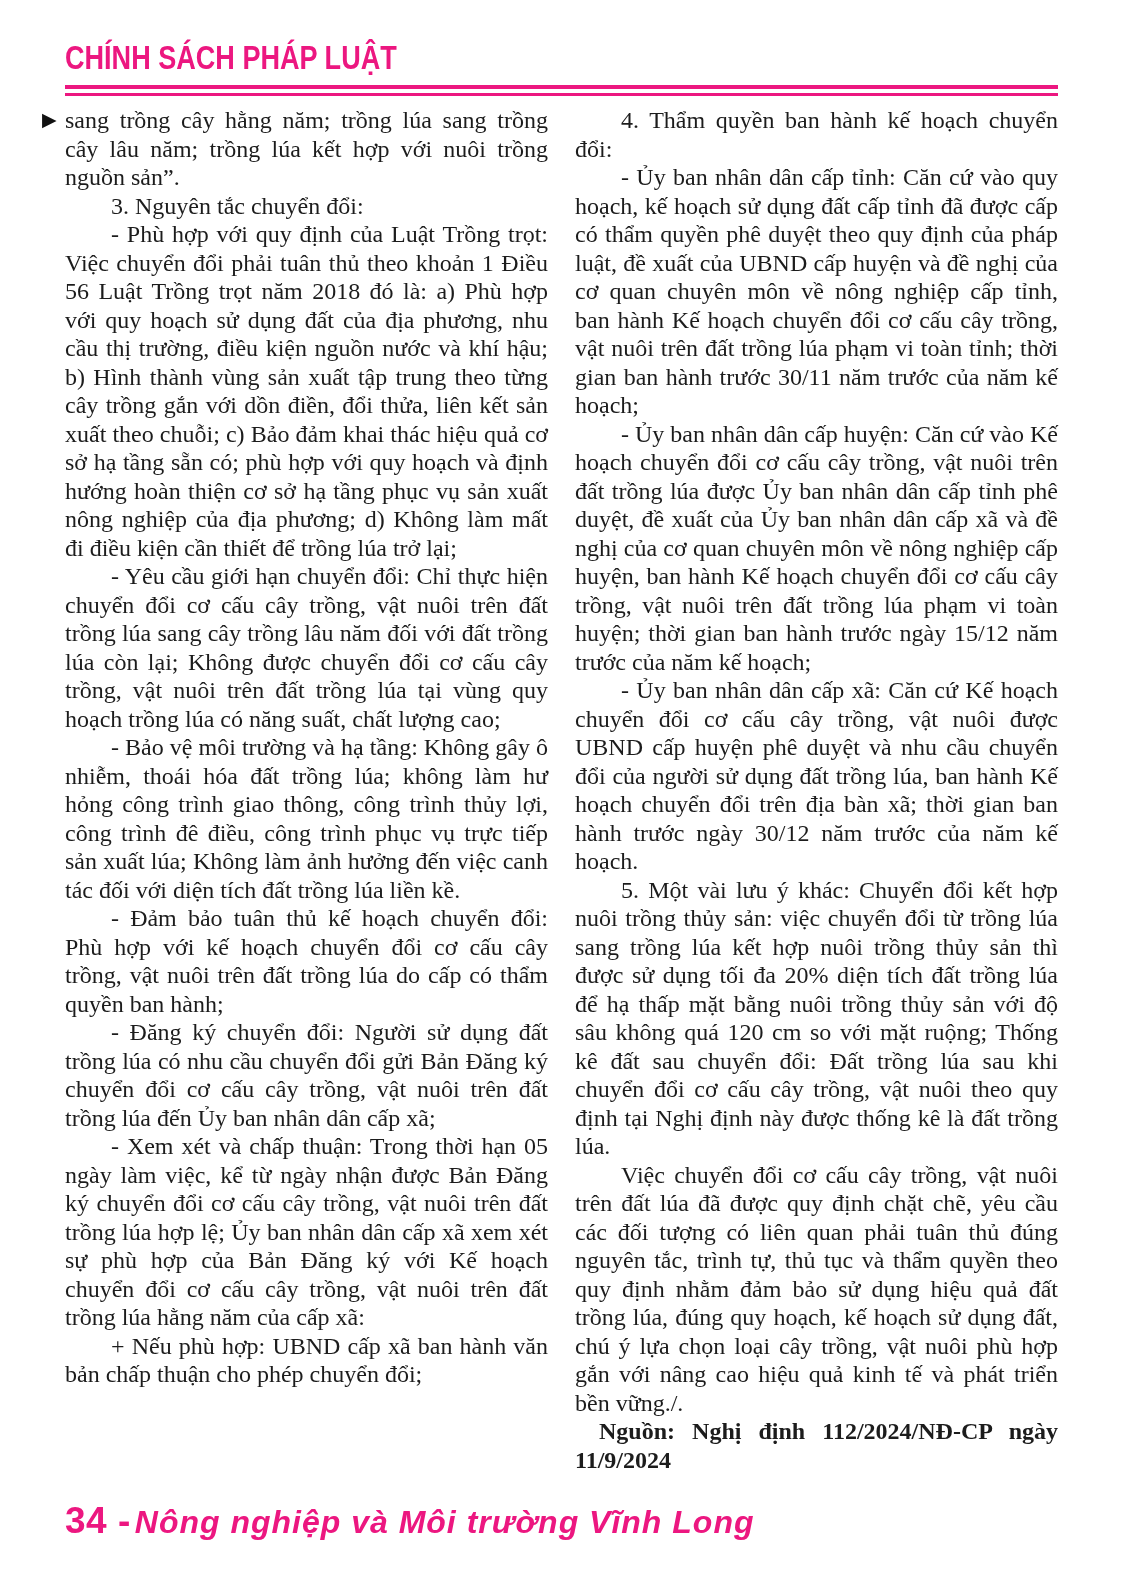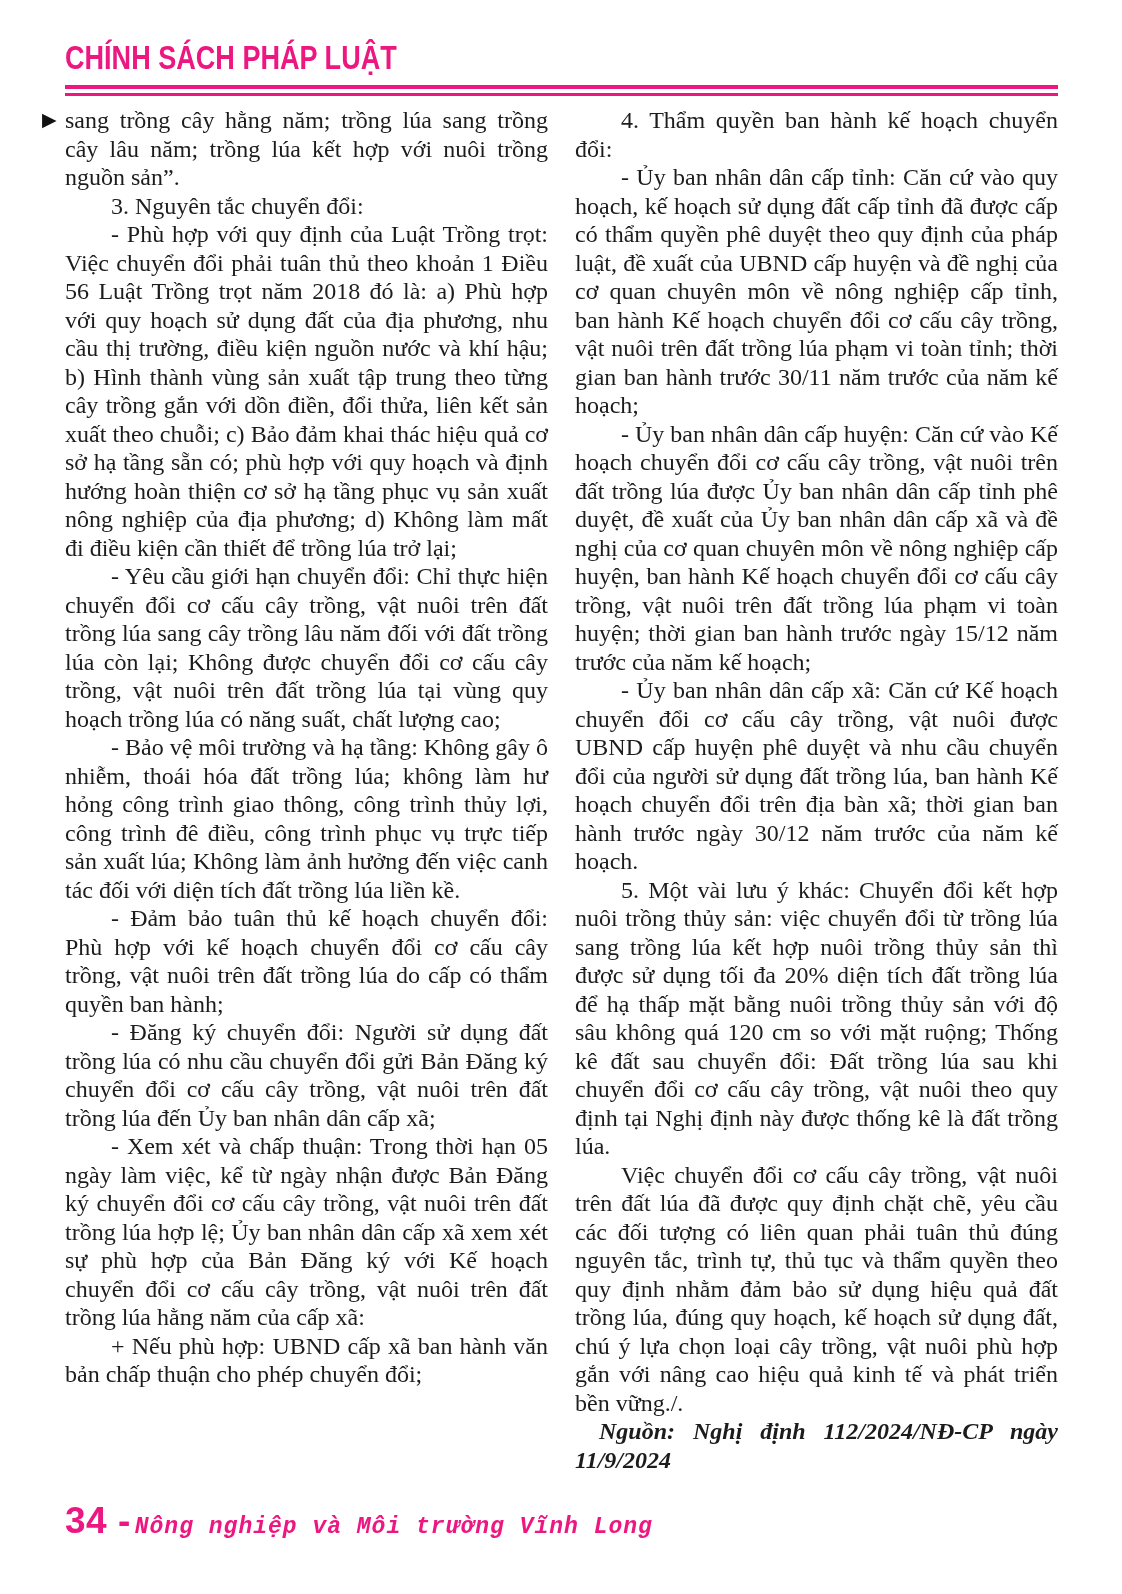--- a/index.html
+++ b/index.html
@@ -42,40 +42,39 @@
   .marker{
     position:absolute;
     left:-23px;top:-1px;
     font-size:19px;
     color:#111;
     font-family:"DejaVu Sans",sans-serif;
     text-indent:0;
   }
   .para.source{
     font-weight:bold;
-    font-style:italic;
     text-indent:24px;
   }
   .footer{
     position:absolute;
     left:65px;top:1500px;
     white-space:nowrap;
   }
   .page-num{
     font-family:"Liberation Sans",sans-serif;
     font-weight:bold;
     font-size:37px;
     color:#EC1780;
     letter-spacing:0.5px;
   }
   .journal{
-    font-family:Liberation Mono, monospace;
+    font-family:Liberation Sans, sans-serif;
     font-style:italic;
     font-weight:bold;
-    font-size:23px;
+    font-size:32px;
     color:#EC1780;
     letter-spacing:1px;
   }
 </style>
 </head>
 <body>
 
 <div class="page">
   <div class="content">
 

